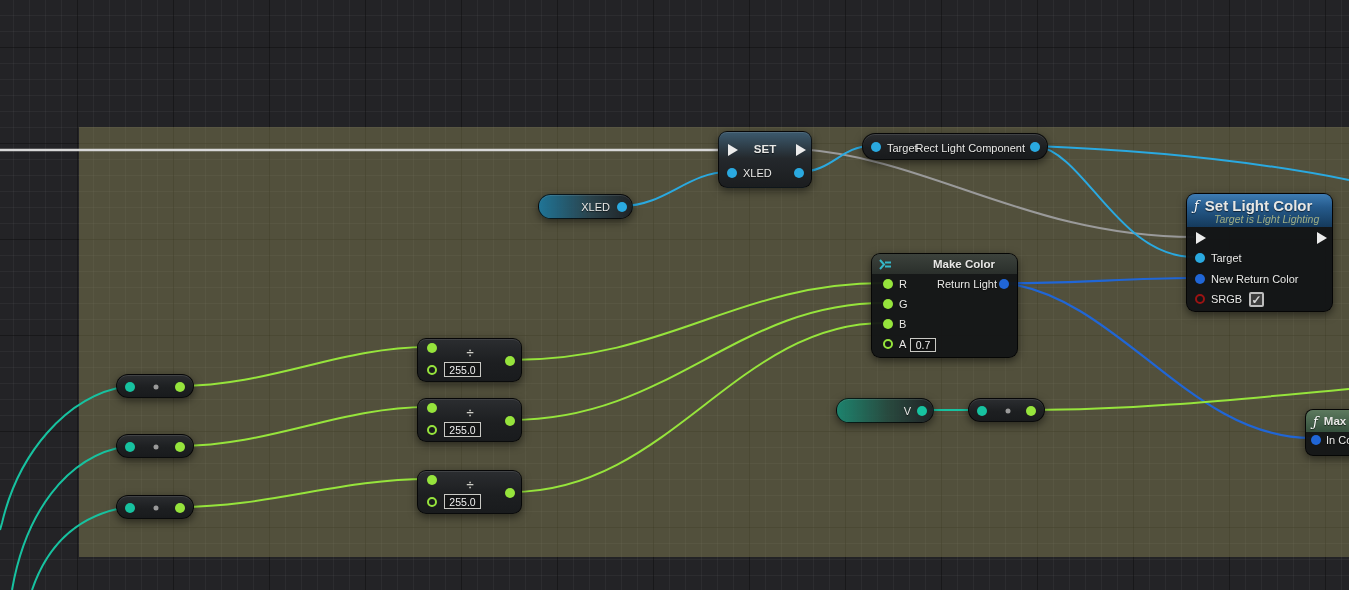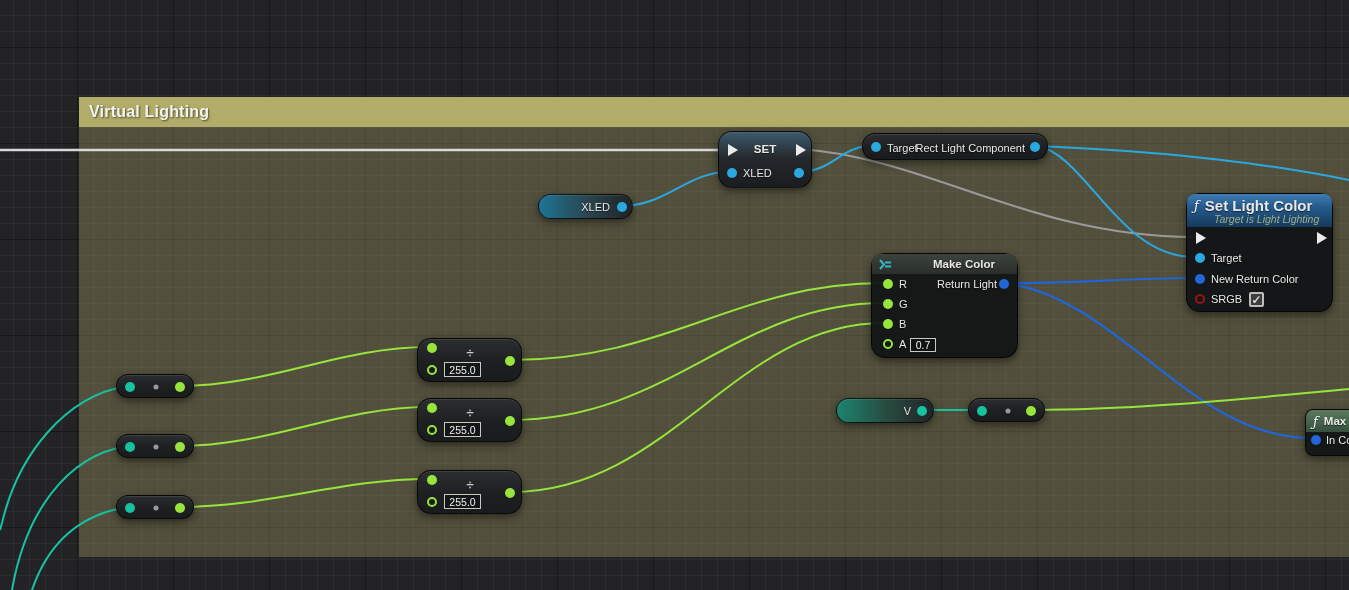--- a/index.html
+++ b/index.html
@@ -17,21 +17,21 @@
   
   .comment{position:absolute;z-index:1;}
   .comment-title{position:absolute;left:0;top:0;right:0;height:30px;background:#b1ac69;
     display:flex;align-items:center;padding-left:10px;box-sizing:border-box;
     color:#f4f4ee;font-weight:bold;font-size:16px;letter-spacing:.2px;
     text-shadow:1px 1px 2px rgba(0,0,0,0.55);}
   .comment-body{position:absolute;left:0;top:30px;right:0;bottom:0;background:rgba(178,173,105,0.33);}
   
   #wires{position:absolute;left:0;top:0;z-index:2;pointer-events:none;}
   
-  .node{position:absolute;z-index:3;box-sizing:border-box;border-radius:14px;
+  .node{position:absolute;z-index:3;box-sizing:border-box;border-radius:9px;
     background:linear-gradient(180deg,#2b2d30 0%,#1d1f21 55%,#191b1d 100%);
     border:1px solid rgba(0,0,0,0.75);
     box-shadow:0 3px 8px rgba(0,0,0,0.5), inset 0 1px 0 rgba(255,255,255,0.10);}
   .pill{border-radius:13px;}
   .node-label{position:absolute;color:#e8e8e6;font-size:11px;white-space:nowrap;
     text-shadow:0 1px 1px rgba(0,0,0,0.6);}
   .bold{font-weight:bold;}
   .pin{position:absolute;width:10px;height:10px;border-radius:50%;transform:translate(-50%,-50%);}
   .pin.hollow{width:6px;height:6px;background:transparent !important;border:2px solid;}
   .pin-exec{position:absolute;width:0;height:0;transform:translate(-50%,-50%);
@@ -47,23 +47,20 @@
     border:2px solid #bdbdbd;border-radius:2px;color:#d6d6d6;font-size:12px;font-weight:bold;
     display:flex;align-items:center;justify-content:center;line-height:1;}
   .divide-sym{position:absolute;color:#cfcfc8;font-size:13px;font-weight:bold;transform:translate(-50%,-50%);}
 </style>
 </head>
 <body>
 
 <div id="viewport">
 
   <div class="comment" style="left:79px;top:97px;width:1270px;height:460px;">
-    <div class="comment-title">
-      <span>Virtual Lighting</span>
-    </div>
     <div class="comment-body"></div>
   </div>
 
   <svg id="wires" width="1349" height="590">
 
     <path d="M0,150 L727,150" stroke="#d8d8d8" stroke-width="2.5" fill="none"></path>
     <path d="M800,149 C930,158 1030,237 1194,237" stroke="#9a9a9a" stroke-width="2" fill="none"></path>
 
     <path d="M622,206 C665,206 688,172 728,172" stroke="#2aa9e0" stroke-width="2" fill="none"></path>
     <path d="M799,172 C832,172 841,146 871,146" stroke="#2aa9e0" stroke-width="2" fill="none"></path>

